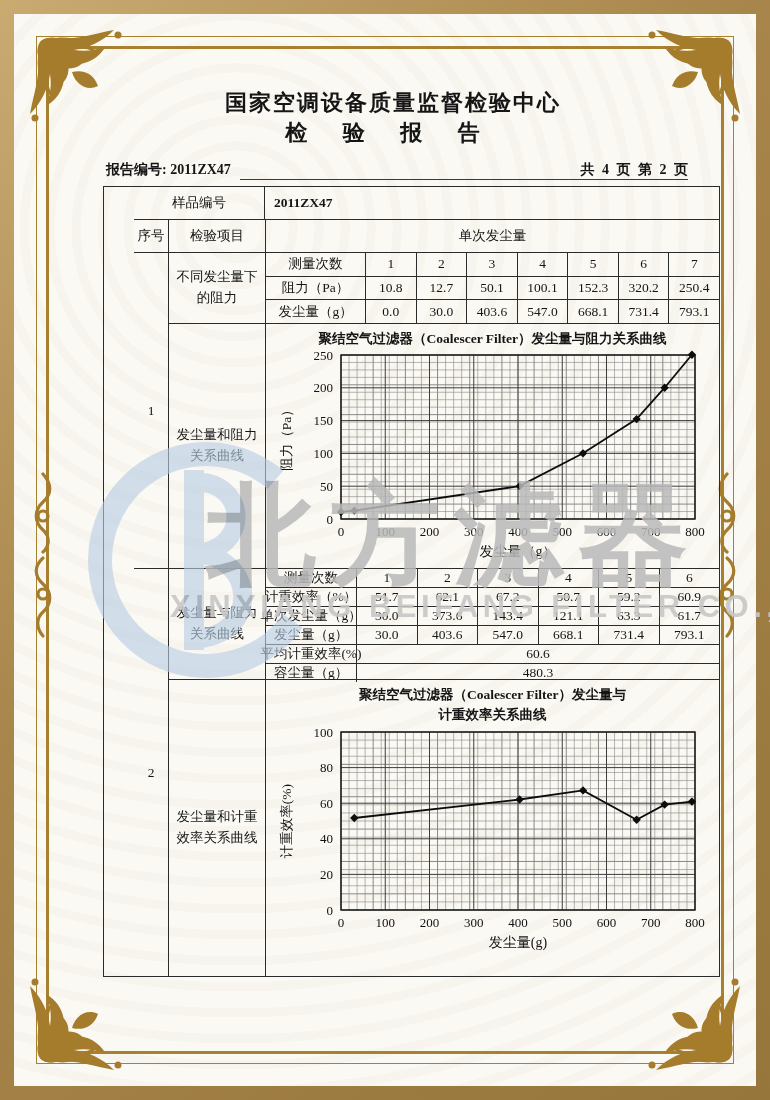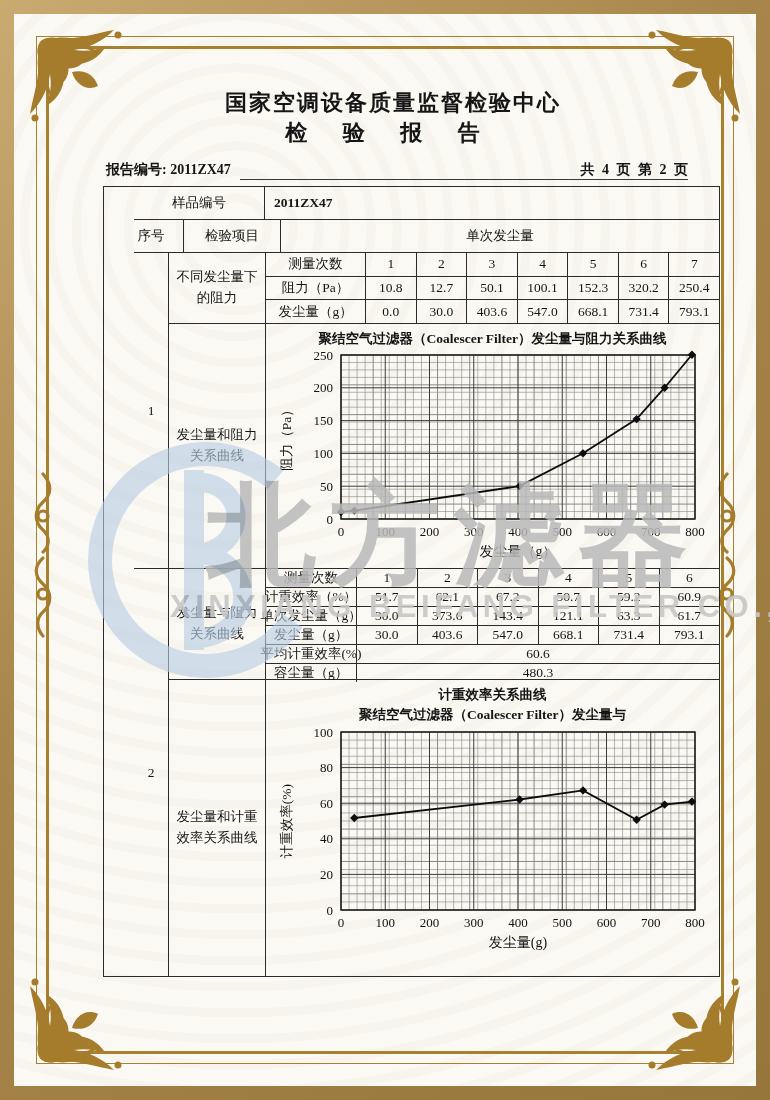--- a/index.html
+++ b/index.html
@@ -29,21 +29,21 @@
   .meta-line{position:absolute;top:179px;left:240px;width:448px;border-bottom:1.2px solid #3a3a3a;}
   
   .main-table{position:absolute;left:103px;top:186px;width:585px;height:789px;border:1.6px solid #2b2b2b;display:flex;flex-direction:column;font-size:13.5px;padding-left:30px;}
   .trow{display:flex;}
   .row-sample{height:32px;border-bottom:1px solid #2b2b2b;}
   .row-head{height:32px;border-bottom:1px solid #2b2b2b;}
   .cell{display:flex;align-items:center;justify-content:center;text-align:center;}
   .cell-a{width:130px;}
   .cell-b{flex:1;border-left:1px solid #2b2b2b;justify-content:flex-start;padding-left:9px;font-weight:bold;}
   .cell-seq{width:34px;}
-  .cell-item{width:96px;border-left:1px solid #2b2b2b;margin-left:15px;}
+  .cell-item{width:96px;border-left:1px solid #2b2b2b;}
   .cell-res{flex:1;border-left:1px solid #2b2b2b;}
   .block{display:flex;}
   .block + .block{border-top:1px solid #2b2b2b;}
   .block1{height:315px;}
   .block2{flex:1;}
   .seq-col{width:34px;display:flex;align-items:center;justify-content:center;}
   .block-right{flex:1;border-left:1px solid #2b2b2b;display:flex;flex-direction:column;}
   .sec-data{display:flex;border-bottom:1px solid #2b2b2b;}
   .sec1{height:70px;}
   .sec2{height:110px;}
@@ -343,22 +343,22 @@
                   <div class="tcell">480.3</div>
                 </div>
               </div>
           </div>
           <div class="chart-row">
             <div class="item-col">
                 <span>发尘量和计重效率关系曲线</span>
               </div>
             <div class="chart-cell">
               <div class="chart-title">
+                <div>聚结空气过滤器（Coalescer Filter）发尘量与</div>
                 <div>计重效率关系曲线</div>
-                <div>聚结空气过滤器（Coalescer Filter）发尘量与</div>
               </div>
               <svg id="c2" width="436" height="226">
                   <g>
                     <line x1="74.04545454545455" y1="6" x2="74.04545454545455" y2="184" stroke="#7d7d7d" stroke-width="0.55"></line>
                     <line x1="82.0909090909091" y1="6" x2="82.0909090909091" y2="184" stroke="#7d7d7d" stroke-width="0.55"></line>
                     <line x1="90.13636363636364" y1="6" x2="90.13636363636364" y2="184" stroke="#7d7d7d" stroke-width="0.55"></line>
                     <line x1="98.18181818181819" y1="6" x2="98.18181818181819" y2="184" stroke="#7d7d7d" stroke-width="0.9"></line>
                     <line x1="106.22727272727272" y1="6" x2="106.22727272727272" y2="184" stroke="#7d7d7d" stroke-width="0.55"></line>
                     <line x1="114.27272727272728" y1="6" x2="114.27272727272728" y2="184" stroke="#7d7d7d" stroke-width="0.55"></line>
                     <line x1="122.31818181818181" y1="6" x2="122.31818181818181" y2="184" stroke="#7d7d7d" stroke-width="0.55"></line>

